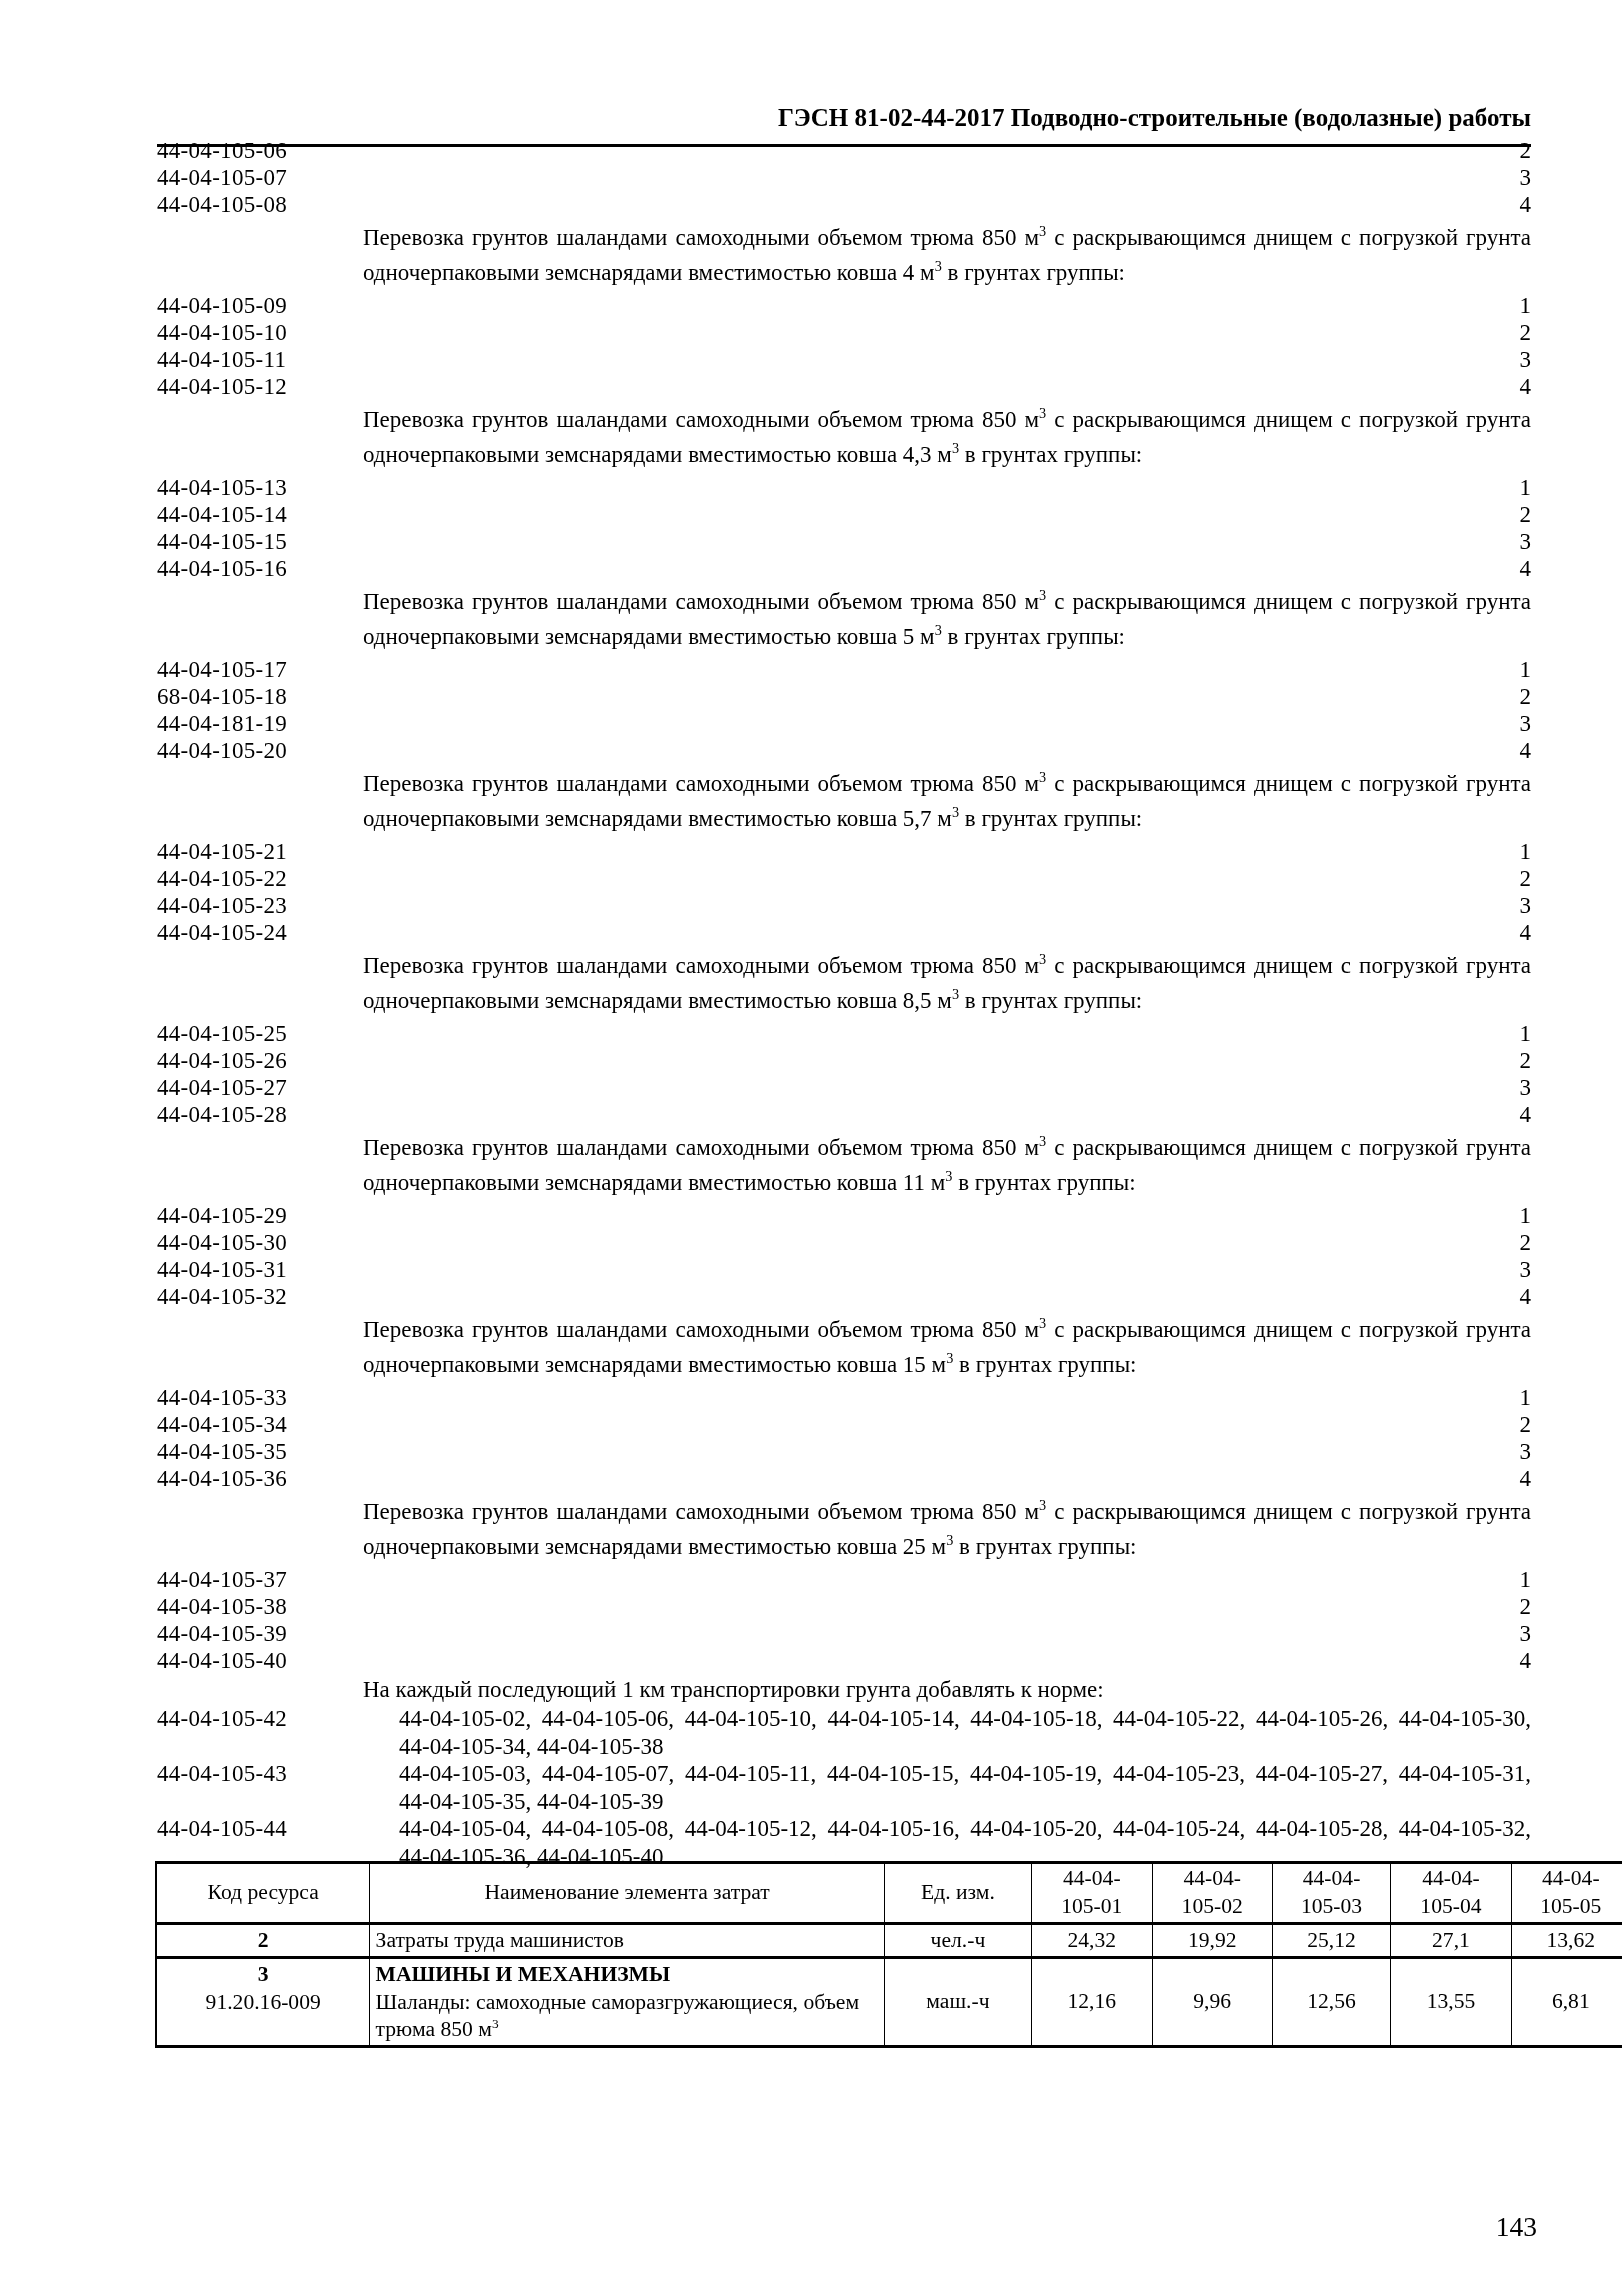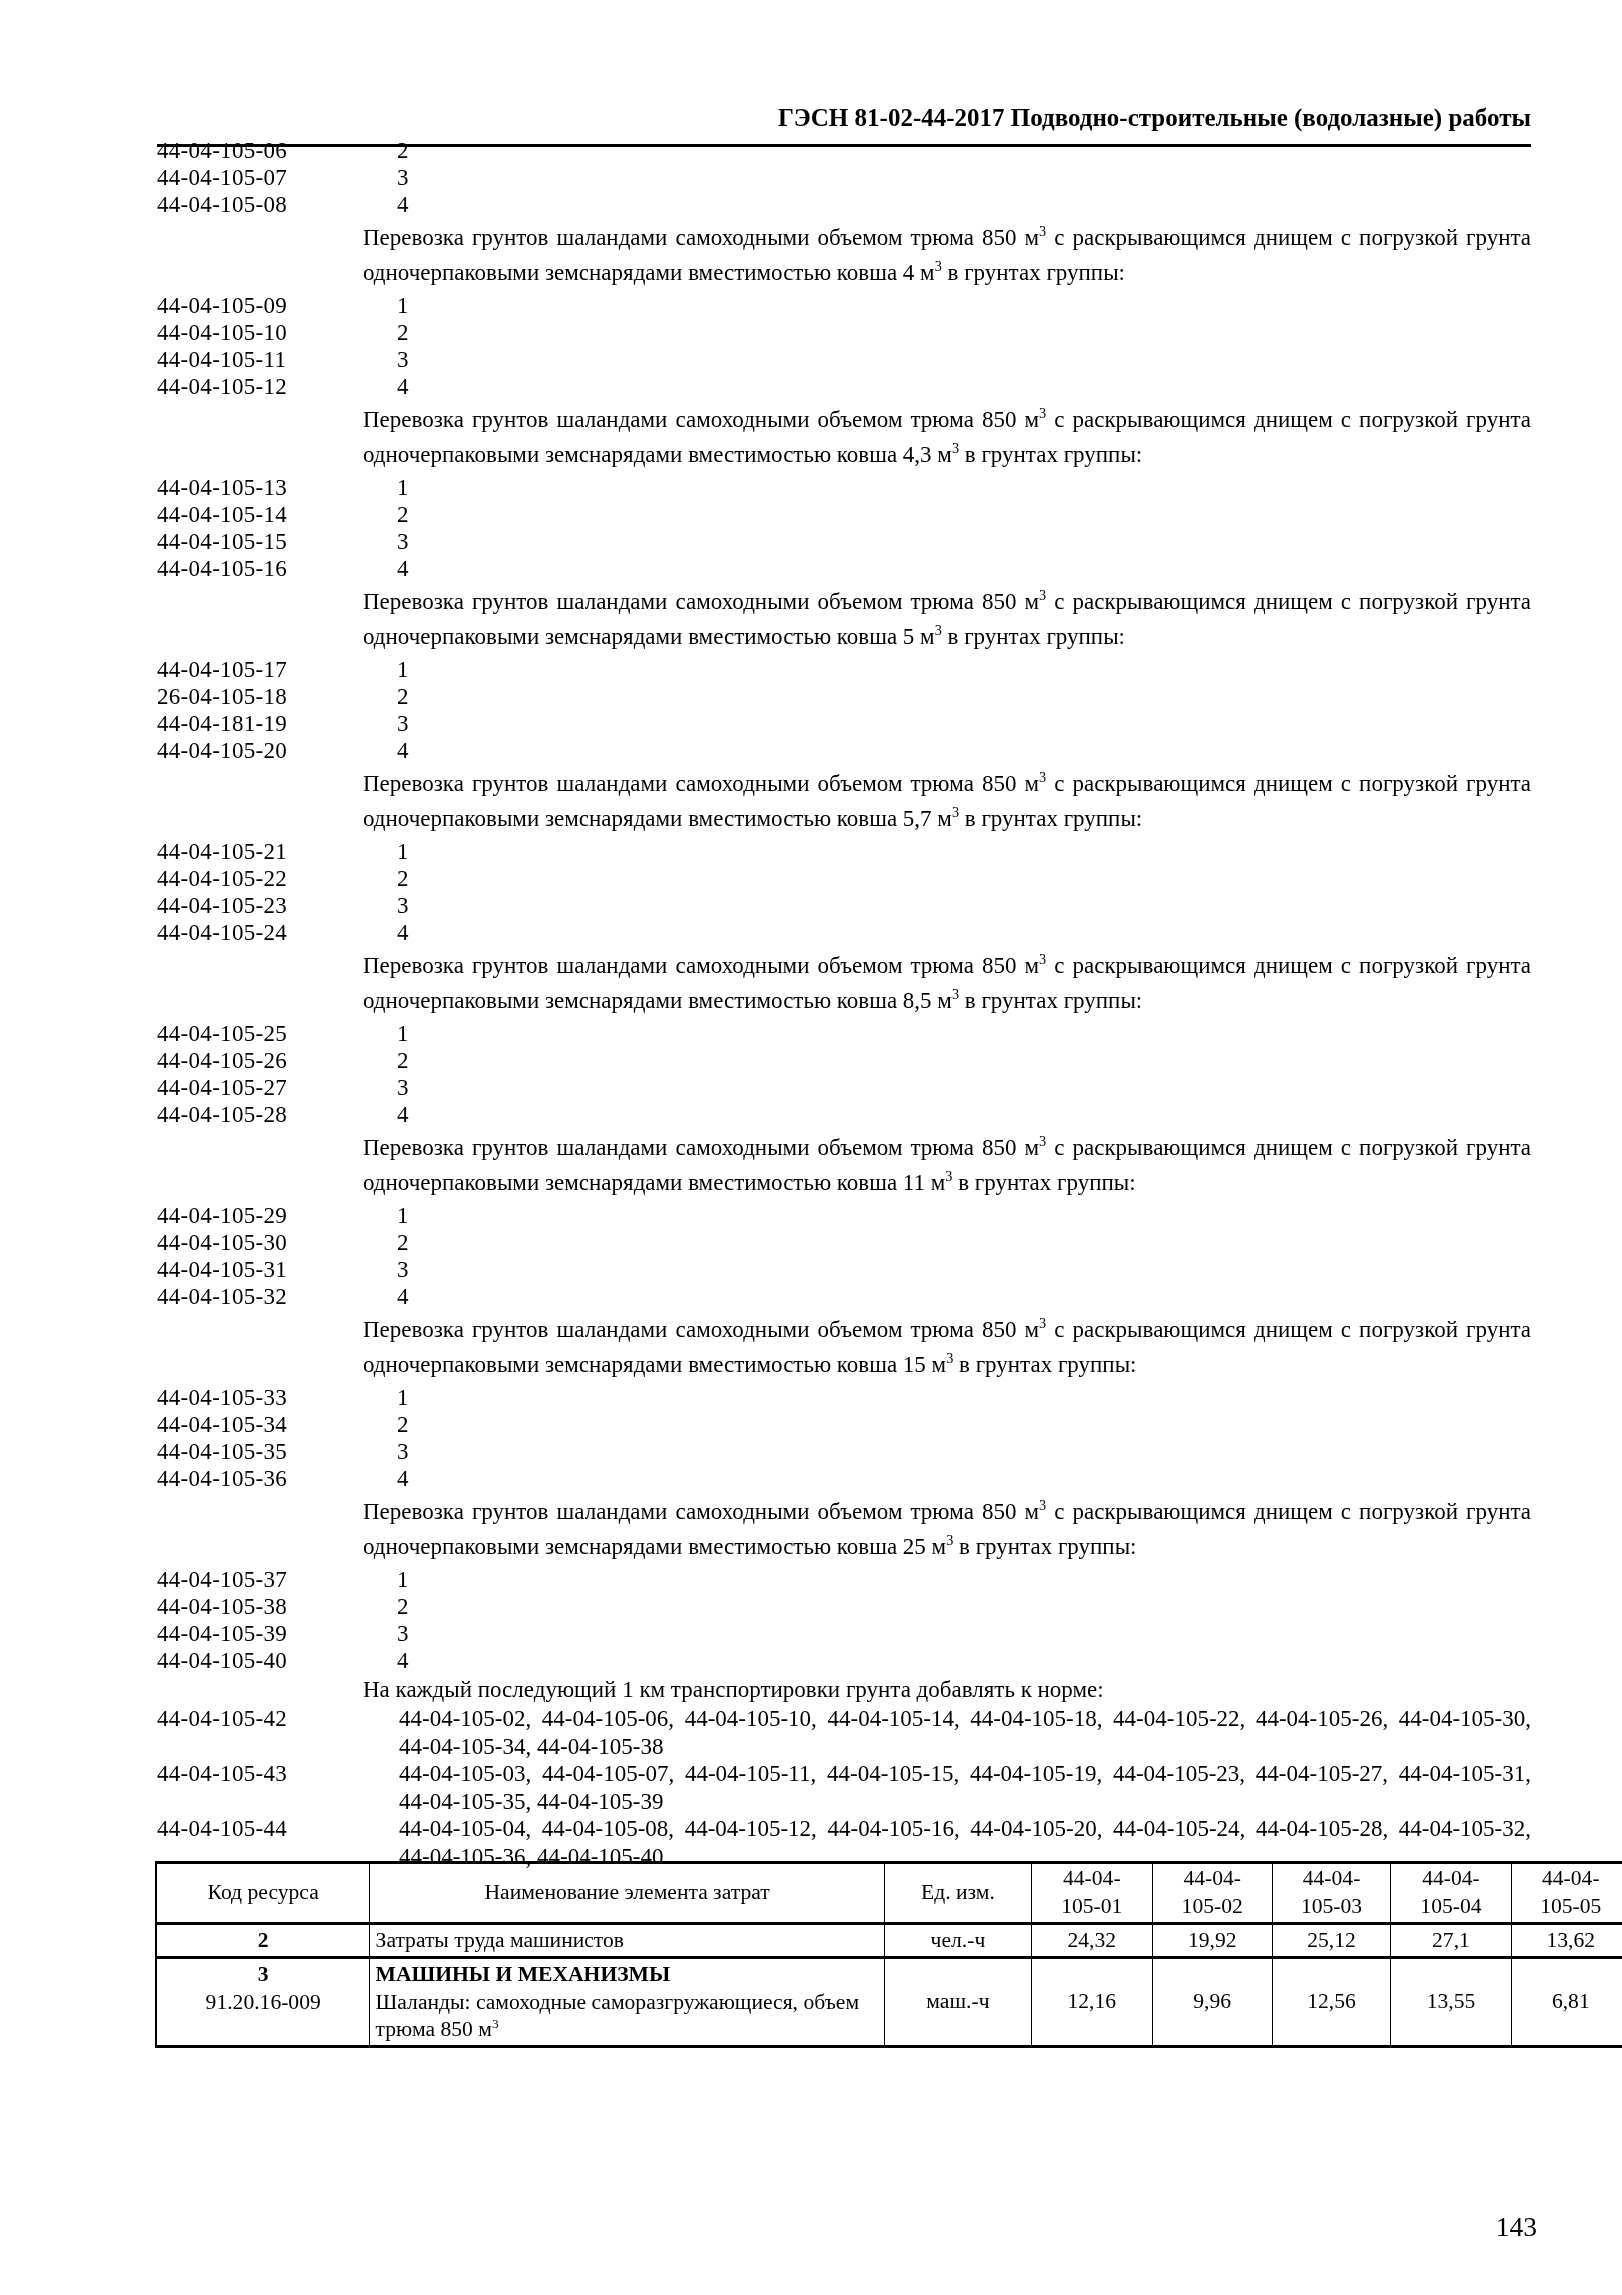--- a/index.html
+++ b/index.html
@@ -22,21 +22,21 @@
     border-bottom:3.3px solid #000;
     padding-bottom:10.5px;
     margin-top:40px;
   }
   
   #listing{
     position:absolute;
     left:157px; top:137px; width:1374px;
     font-size:23px;
   }
-  .code-row{display:flex; height:27px; line-height:27px;}
+  .code-row{display:flex; height:27px; line-height:27px;justify-content:space-between;}
   .code-row .code{width:240px; flex:none; letter-spacing:0.3px;}
   .code-row .grp{flex:none;}
   .desc{
     margin-left:206px;
     width:1168px;
     line-height:35px;
     text-align:justify;
     padding:2px 0 2px 0;
   }
   .note{
@@ -133,21 +133,21 @@
       <div class="code-row">
         <span class="code">44-04-105-16</span>
         <span class="grp">4</span>
       </div>
       <div class="desc">Перевозка грунтов шаландами самоходными объемом трюма 850 м<sup>3</sup> с раскрывающимся днищем с погрузкой грунта одночерпаковыми земснарядами вместимостью ковша 5 м<sup>3</sup> в грунтах группы:</div>
       <div class="code-row">
         <span class="code">44-04-105-17</span>
         <span class="grp">1</span>
       </div>
       <div class="code-row">
-        <span class="code">26-04-105-18</span>
+        <span class="code">68-04-105-18</span>
         <span class="grp">2</span>
       </div>
       <div class="code-row">
         <span class="code">44-04-181-19</span>
         <span class="grp">3</span>
       </div>
       <div class="code-row">
         <span class="code">44-04-105-20</span>
         <span class="grp">4</span>
       </div>

